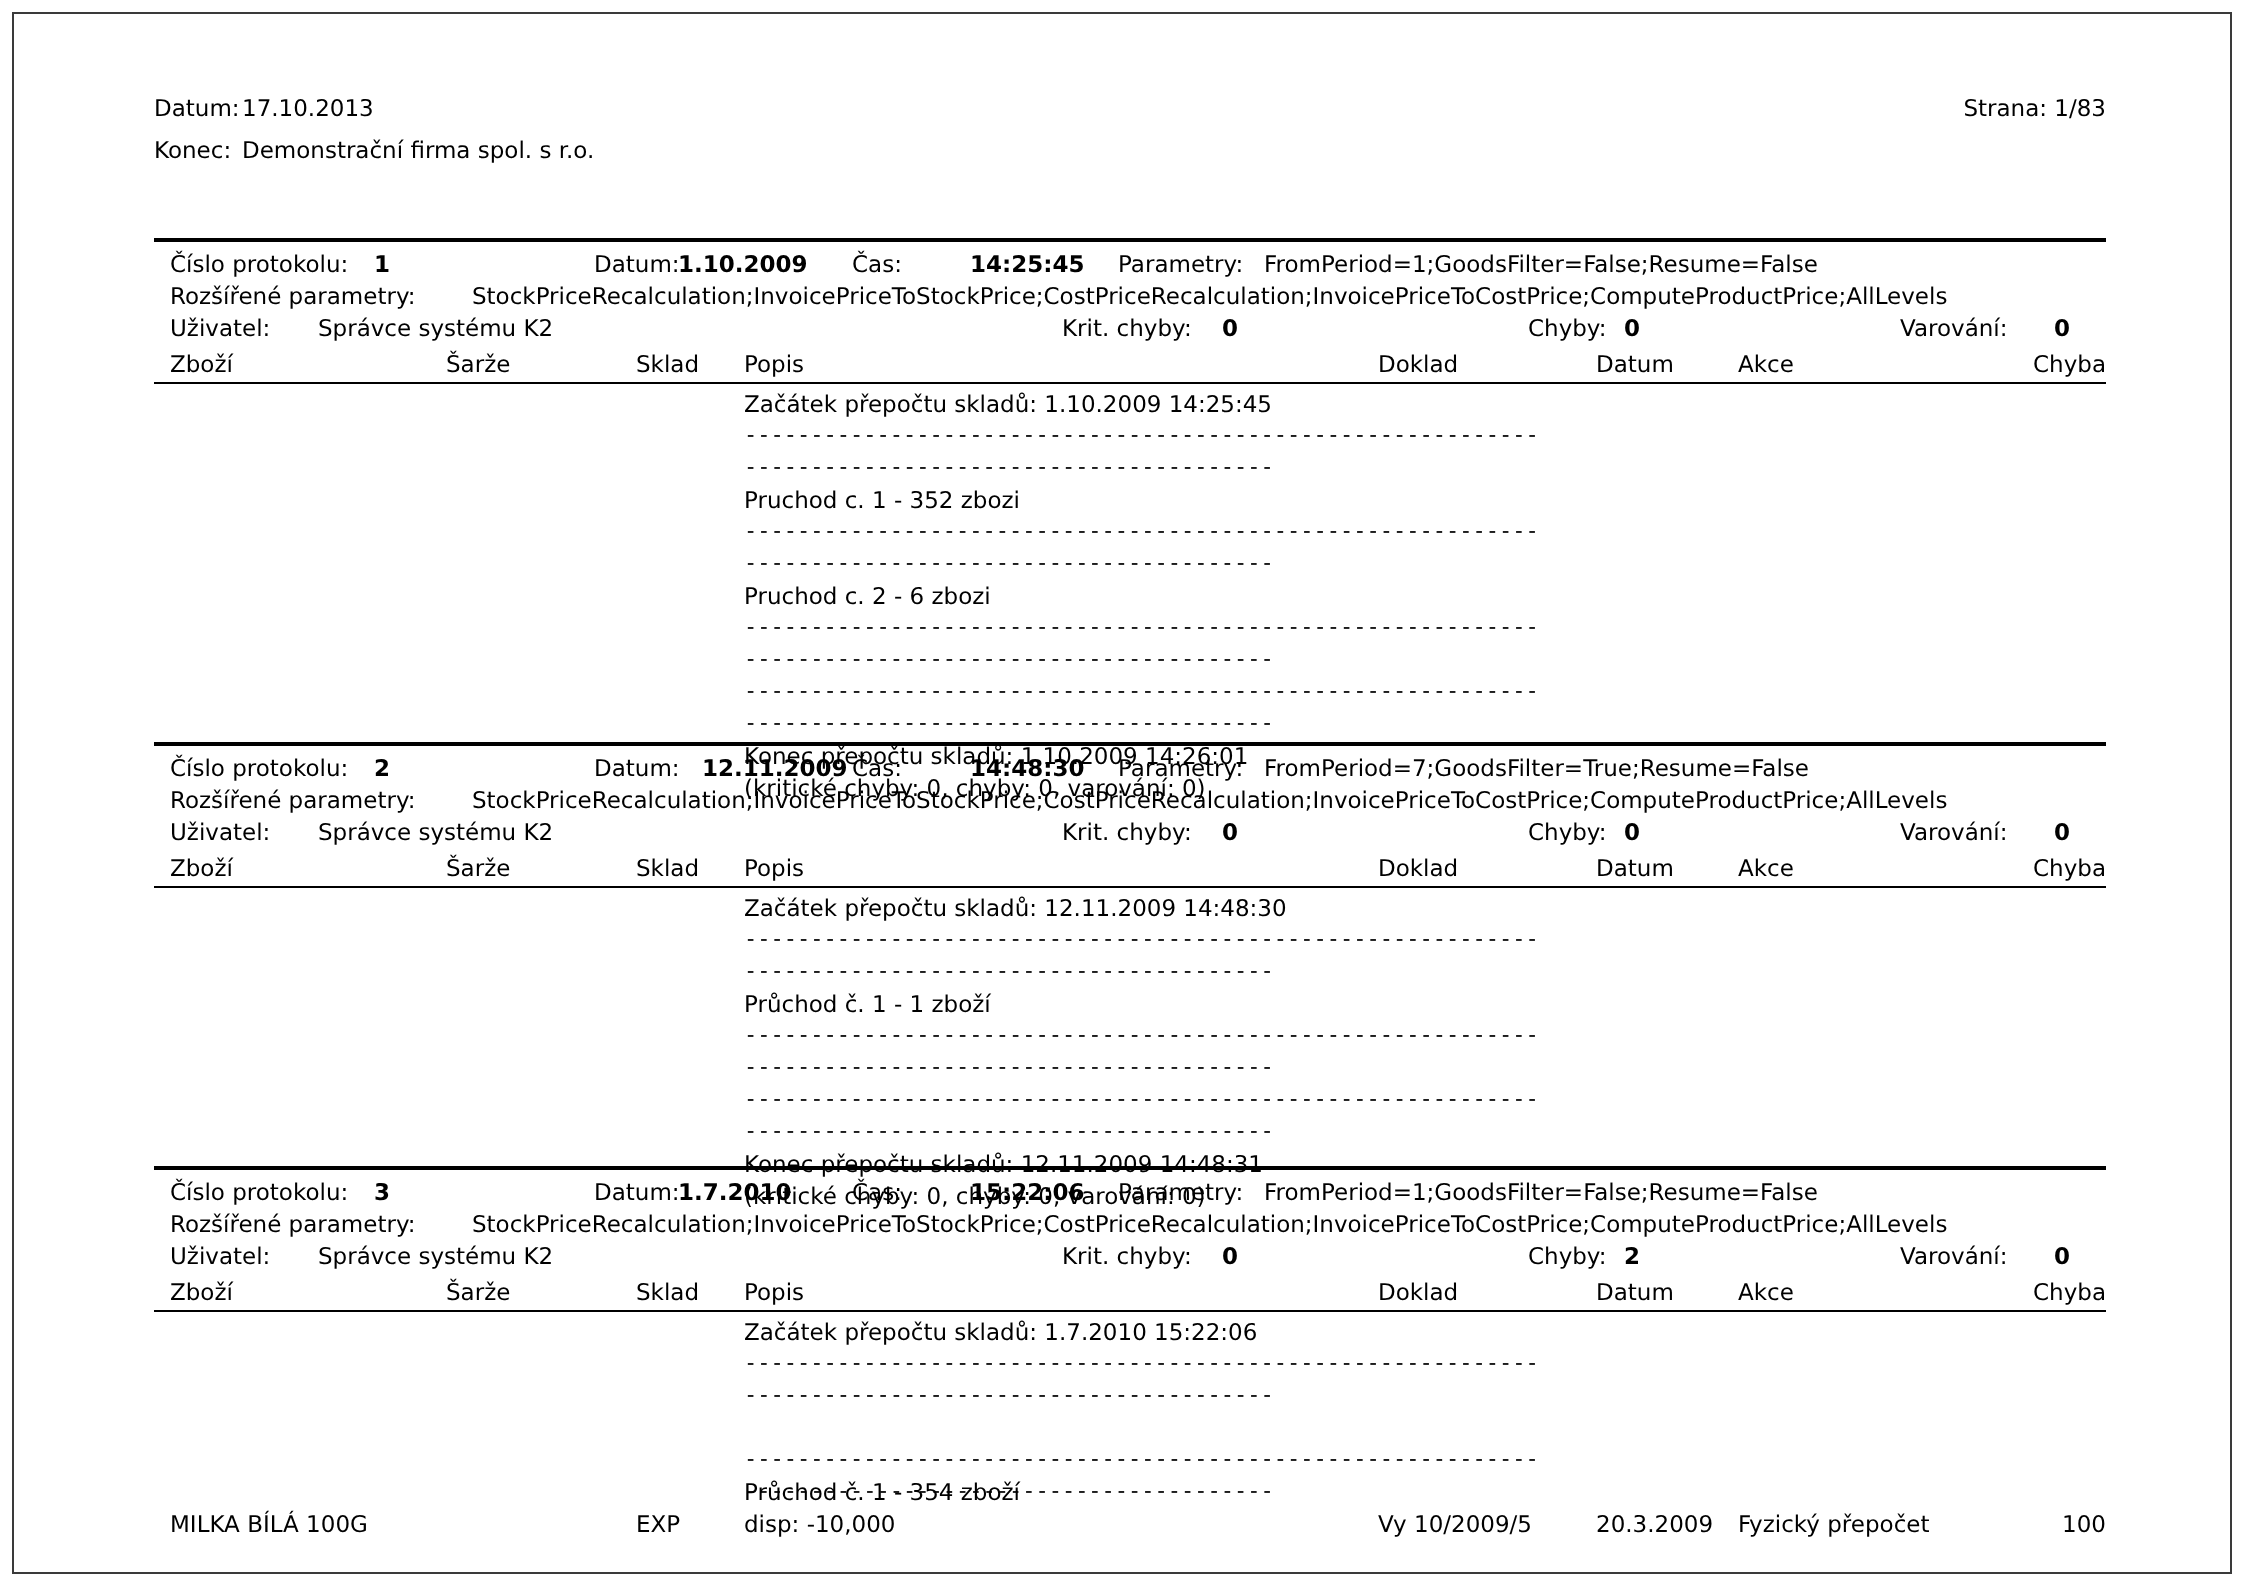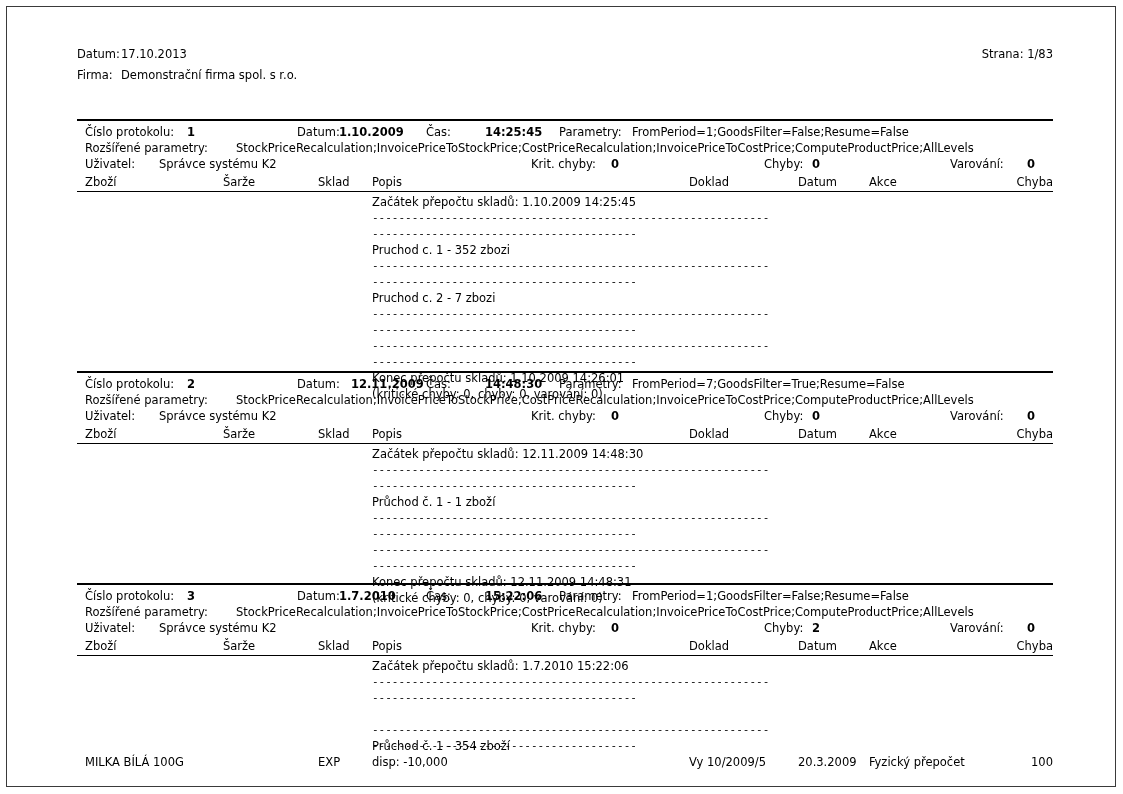--- a/index.html
+++ b/index.html
@@ -131,21 +131,21 @@
 <body>
 
 <div class="page">
   <div class="inner" id="page-inner">
 
     <div class="doc-head">
       <div class="meta-row meta-datum">
         <span class="meta-label">Datum:</span><span class="meta-val">17.10.2013</span>
       </div>
       <div class="meta-row meta-firma">
-        <span class="meta-label">Firma:</span><span class="meta-val">Demonstrační firma spol. s r.o.</span>
+        <span class="meta-label">Konec:</span><span class="meta-val">Demonstrační firma spol. s r.o.</span>
       </div>
       <div class="meta-strana">Strana: 1/83</div>
     </div>
 
     <div id="blocks-host">
         <div class="block" style="top: 112px;">
           <div class="rule-top"></div>
           <div class="hdr-line" style="top: 6px;">
             <span class="cell" style="left: 78px;">Číslo protokolu:</span>
             <span class="cell b" style="left: 180px;">1</span>
@@ -185,21 +185,21 @@
             <span class="cell" style="left: 365px;">Začátek přepočtu skladů: 1.10.2009 14:25:45</span>
           </div>
           <div class="dash" style="top: 92px;">------------------------------------------------------------</div>
           <div class="dash" style="top: 108px;">----------------------------------------</div>
           <div class="row" style="top: 124px;">
             <span class="cell" style="left: 365px;">Pruchod c. 1 - 352 zbozi</span>
           </div>
           <div class="dash" style="top: 140px;">------------------------------------------------------------</div>
           <div class="dash" style="top: 156px;">----------------------------------------</div>
           <div class="row" style="top: 172px;">
-            <span class="cell" style="left: 365px;">Pruchod c. 2 - 7 zbozi</span>
+            <span class="cell" style="left: 365px;">Pruchod c. 2 - 6 zbozi</span>
           </div>
           <div class="dash" style="top: 188px;">------------------------------------------------------------</div>
           <div class="dash" style="top: 204px;">----------------------------------------</div>
           <div class="dash" style="top: 220px;">------------------------------------------------------------</div>
           <div class="dash" style="top: 236px;">----------------------------------------</div>
           <div class="row" style="top: 252px;">
             <span class="cell" style="left: 365px;">Konec přepočtu skladů: 1.10.2009 14:26:01</span>
           </div>
           <div class="row" style="top: 268px;">
             <span class="cell" style="left: 365px;">(kritické chyby: 0, chyby: 0, varování: 0)</span>

